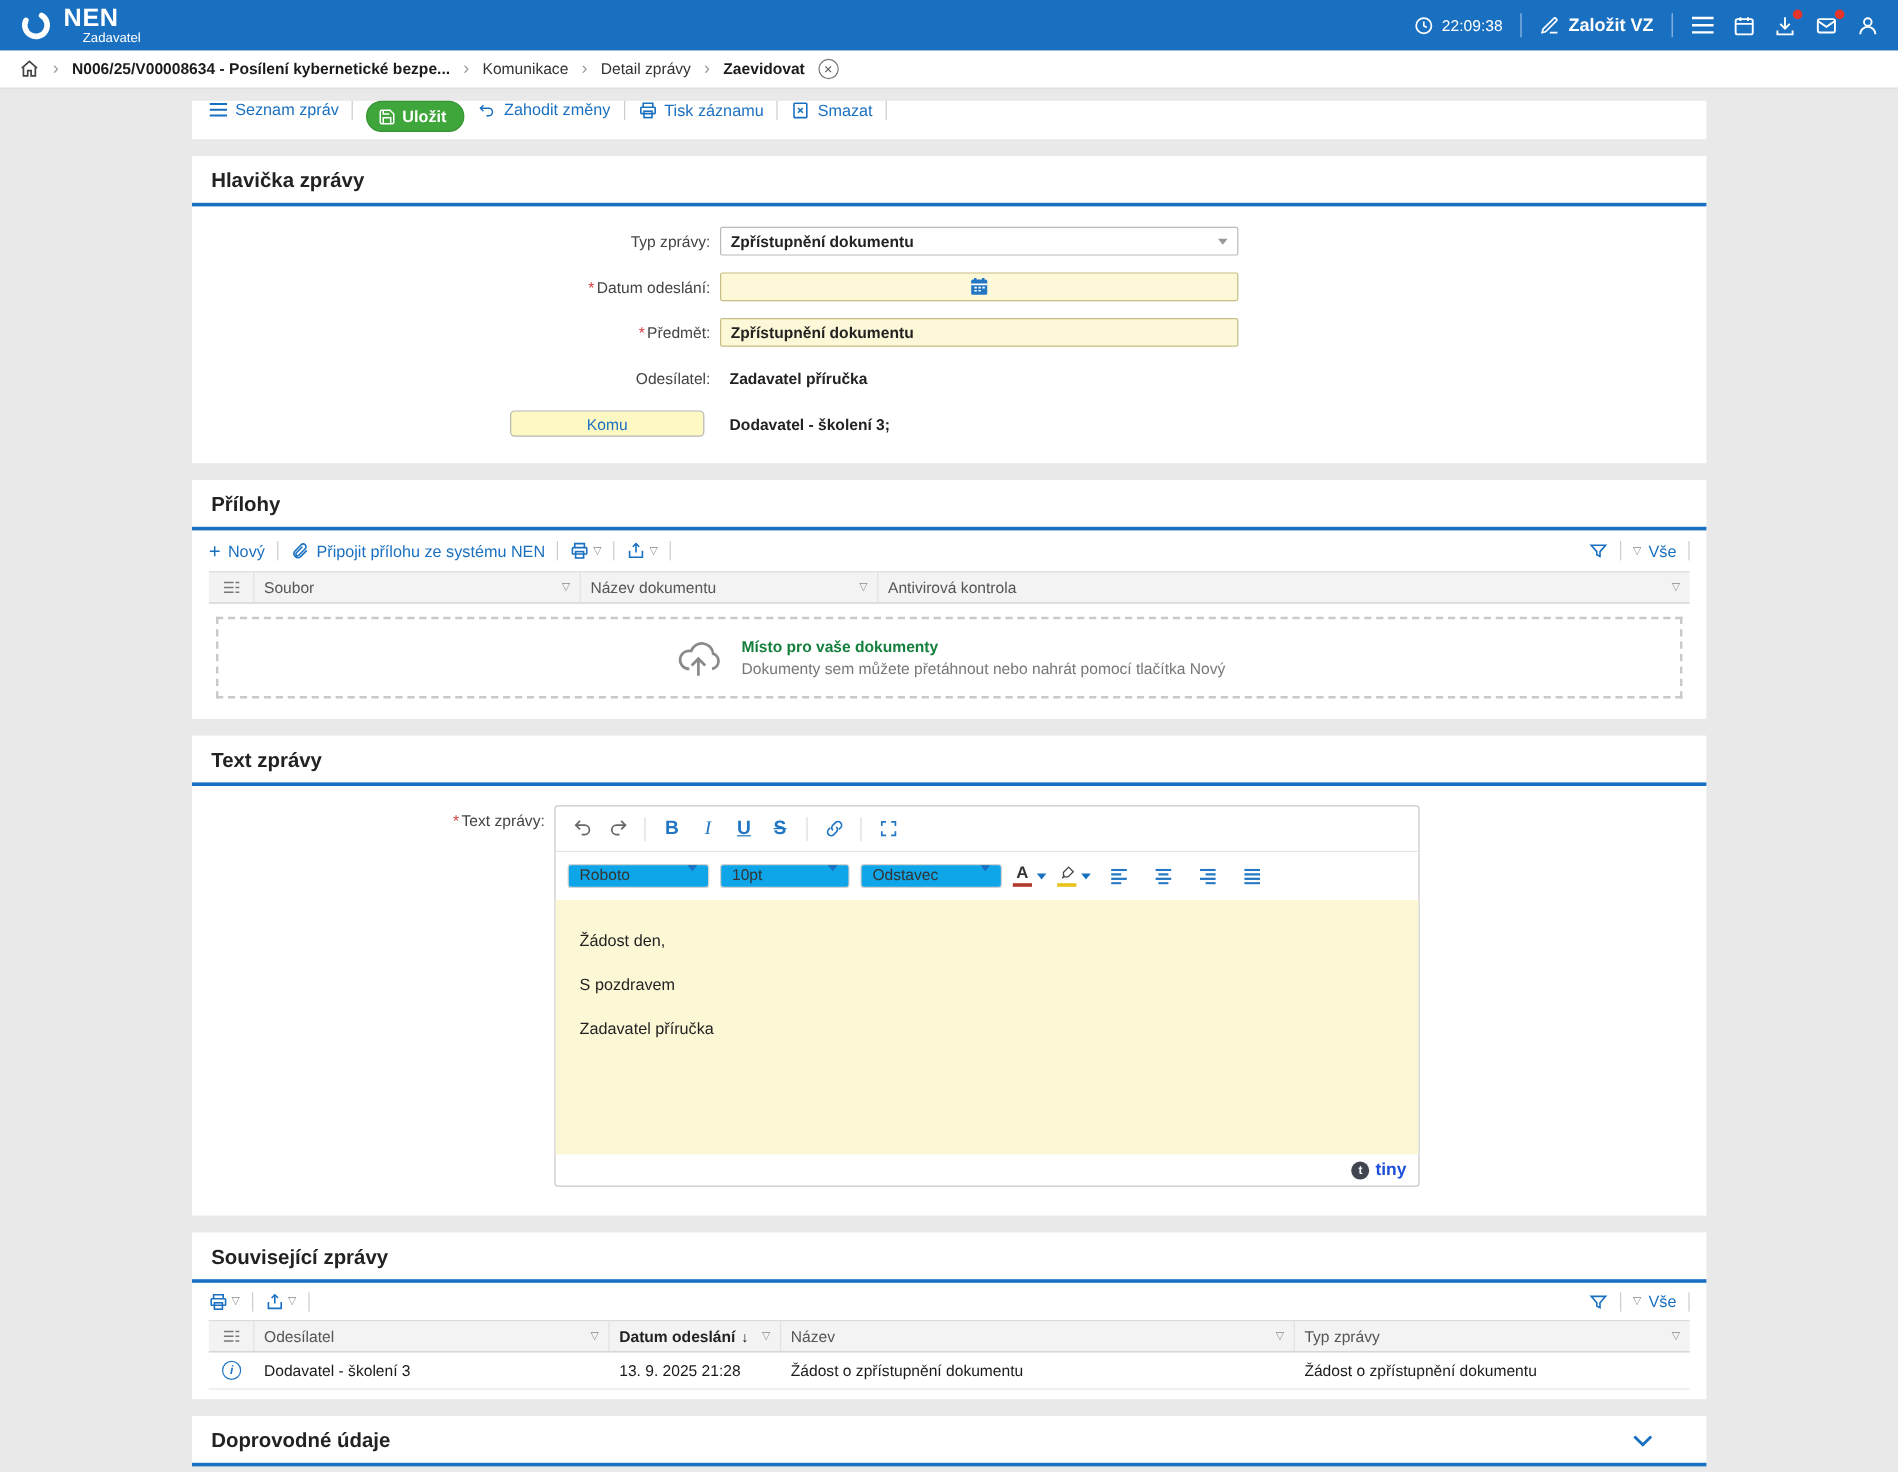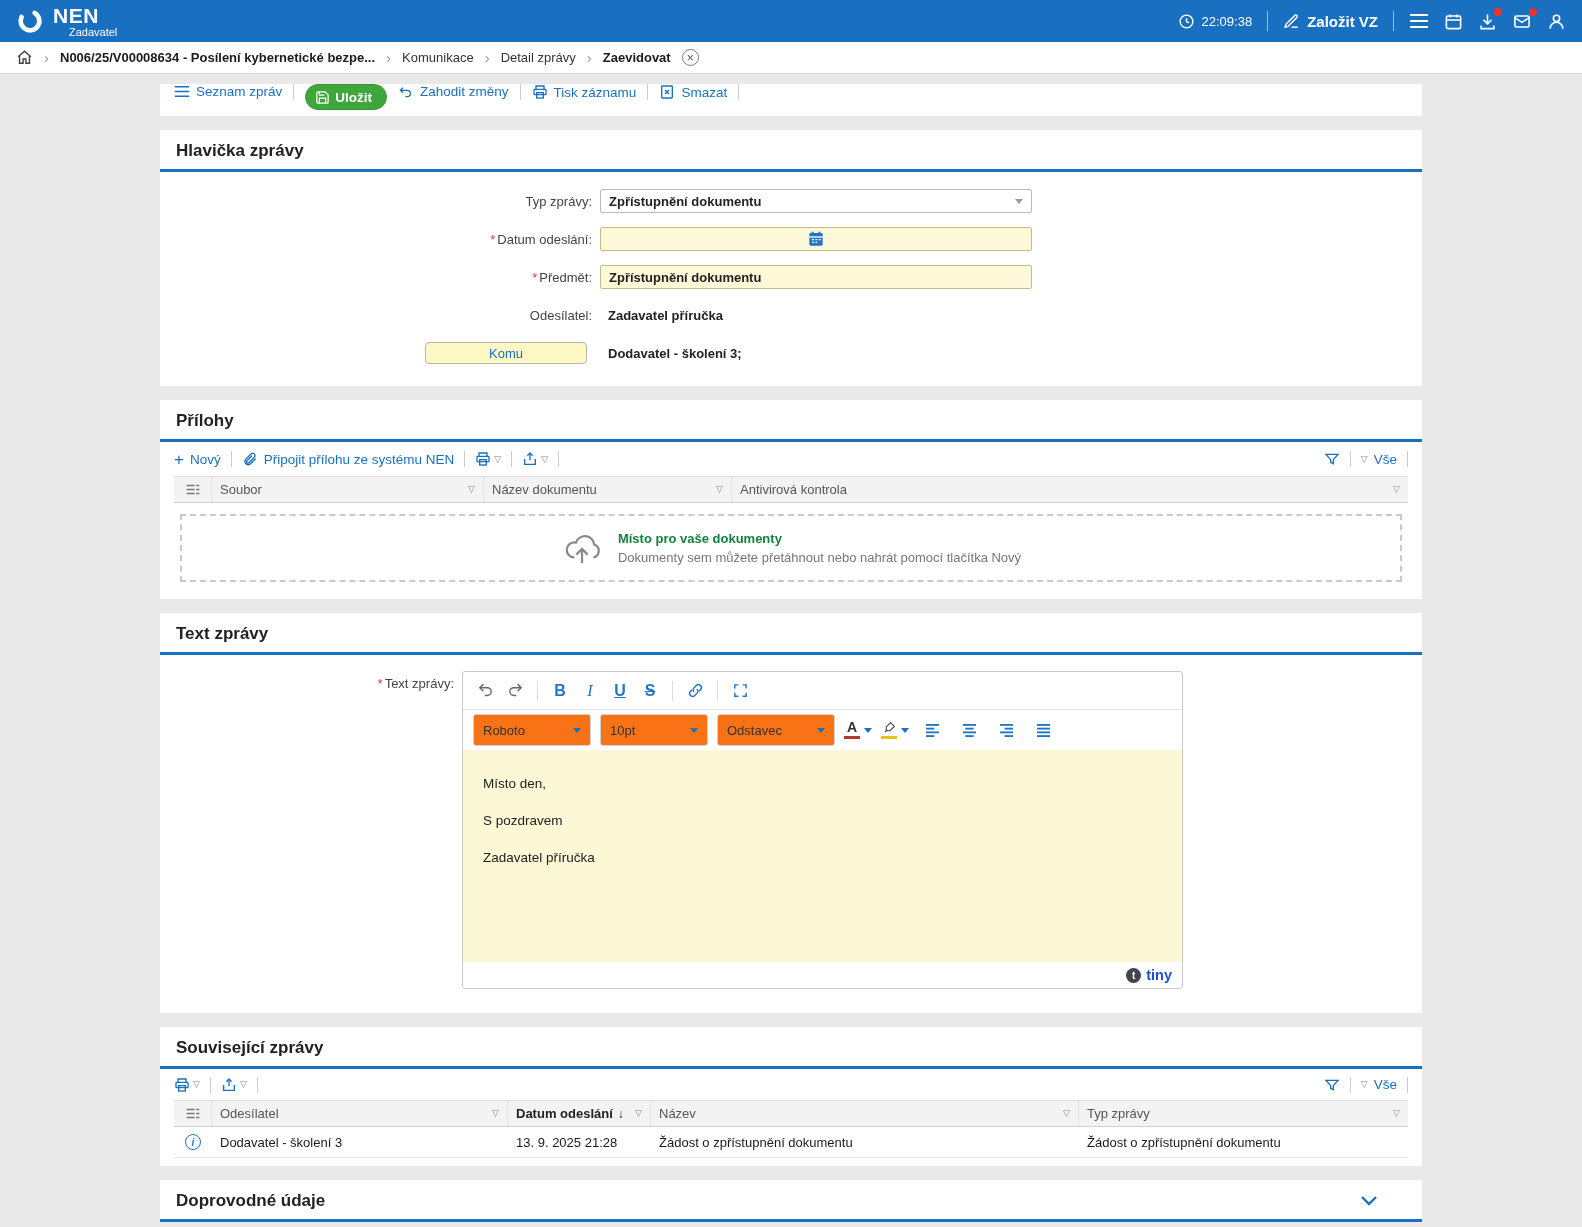--- a/index.html
+++ b/index.html
@@ -116,23 +116,23 @@
   .ed-btn{min-width:28px;height:28px;display:inline-flex;align-items:center;
     justify-content:center;border:none;background:none;color:#2276c3;font-size:15px;
     border-radius:3px}
   .ed-btn.gray{color:#666}
   .ed-btn.bld{font-weight:bold;font-size:16px}
   .ed-btn.ita{font-style:italic;font-family:"Liberation Serif",serif;font-size:16px}
   .ed-btn.und span{text-decoration:underline}
   .ed-btn.str span{text-decoration:line-through}
   .ed-sep{width:1px;height:20px;background:#ddd;margin:0 6px}
   .ed-row2{height:40px;display:flex;align-items:center;padding:0 10px;gap:9px}
-  .ed-sel{height:32px;border:1px solid #d2d2d2;border-radius:3px;display:flex;
-    align-items:center;justify-content:space-between;padding:0 9px;color:#333;
-    background:#f97316;font-size:13px}
+  .ed-sel{height:20px;border:1px solid #d2d2d2;border-radius:3px;display:flex;
+    justify-content:space-between;padding:0 9px;color:#333;
+    background:#0ea5e9;font-size:13px}
   .ed-sel.f1{width:118px}.ed-sel.f2{width:108px}.ed-sel.f3{width:118px}
   .swatch-btn{display:inline-flex;align-items:center;gap:4px;background:none;border:none}
   .swatch{display:flex;flex-direction:column;align-items:center;gap:2px}
   .swatch .A{font-weight:bold;font-size:14px;color:#333;line-height:13px}
   .swatch .bar{width:16px;height:3px}
   .ed-content{height:212px;background:#fcf8d6;padding:24px 20px;overflow:hidden}
   .ed-content p{margin:0 0 17px;font-size:13.5px;color:#222;line-height:20px}
   .ed-footer{height:26px;display:flex;align-items:center;justify-content:flex-end;
     padding:0 10px;gap:5px}
   .tiny-circle{width:15px;height:15px;border-radius:50%;background:#40454f;color:#fff;
@@ -560,21 +560,21 @@
                 <svg width="15" height="13" viewBox="0 0 14 14" fill="currentColor">
                   <rect y="0" width="14" height="2"></rect>
                   <rect y="4" width="14" height="2"></rect>
                   <rect y="8" width="14" height="2"></rect>
                   <rect y="12" width="14" height="2"></rect>
                 </svg>
               </span>
             </button>
         </div>
         <div class="ed-content">
-          <p>Místo den,</p>
+          <p>Žádost den,</p>
           <p>S pozdravem</p>
           <p>Zadavatel příručka</p>
         </div>
         <div class="ed-footer">
           <span class="tiny-circle">t</span>
           <span class="tiny-text">tiny</span>
         </div>
       </div>
     </div>
   </section>

